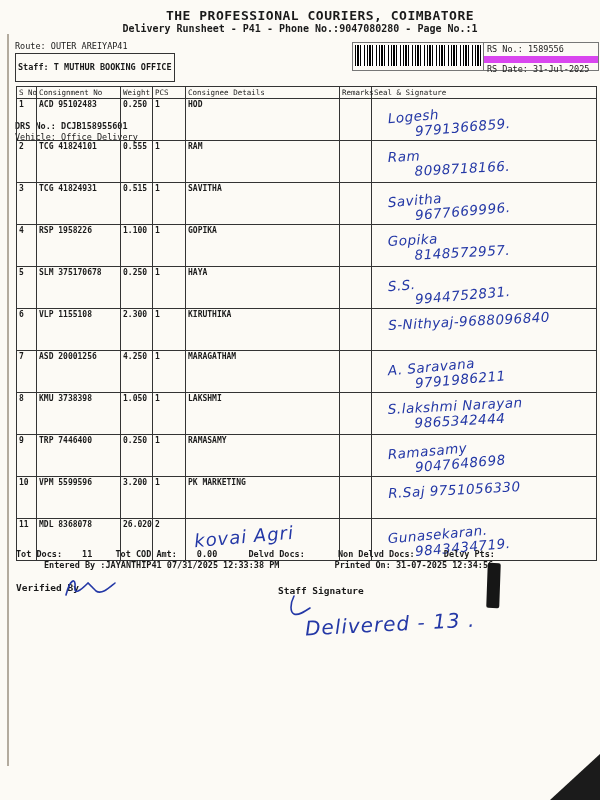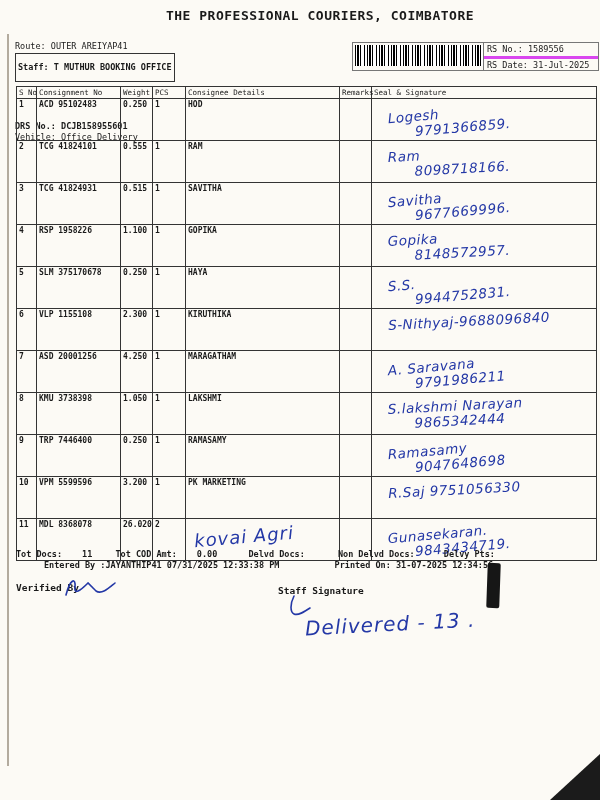--- a/index.html
+++ b/index.html
@@ -19,21 +19,21 @@
   .b { font-weight:bold;margin-top:38px; }
   
   .rsbox { position:absolute; left:352px; top:42px; width:245px; height:27px;
     border:1px solid #777; display:flex; }
   .barcode { width:128px; height:21px; margin:2px 0 0 2px;
     background:
       repeating-linear-gradient(90deg,#000 0 1px,#fff 1px 2px,#000 2px 4px,#fff 4px 5px,#000 5px 6px,#fff 6px 9px,#000 9px 10px,#fff 10px 12px);
   }
   .rslines { flex:1; border-left:1px solid #777; font-size:8.5px; }
   .rsline { height:13px; line-height:13px; padding-left:3px; white-space:nowrap; }
-  .rsline2 { border-top:3px solid #d946ef; }
+  .rsline2 { border-top:7px solid #d946ef; }
   
   table.main { position:absolute; left:16px; top:86px; width:580px;
     border-collapse:collapse; table-layout:fixed; }
   table.main th, table.main td {
     border:1px solid #333; padding:1px 2px; vertical-align:top;
     font-size:8px; text-align:left; overflow:visible; white-space:nowrap;
   }
   table.main th { font-size:7.5px; font-weight:normal; height:9px; }
   table.main td { font-weight:bold; height:39px; }
   col.w-sno{width:20px} col.w-cons{width:84px} col.w-wt{width:32px}
@@ -64,20 +64,21 @@
     background:#161616; border-radius:2px; transform:rotate(2deg); }
   .art-corner { position:absolute; left:550px; top:754px; width:50px; height:46px;
     background:#1b1b1b; clip-path:polygon(100% 0,100% 100%,0 100%); }
 </style>
 </head>
 <body>
 
 <div class="page">
 
   <div class="title">THE PROFESSIONAL COURIERS, COIMBATORE</div>
+  <div class="subtitle">Delivery Runsheet - P41 - Phone No.:9047080280 - Page No.:1</div>
 
   <div class="info">
     <div class="row">
       <span>Route:</span>
       <span>OUTER AREIYAP41</span>
     </div>
     <div class="row">
       <span class="staff-box"><span>Staff:</span> <span>T MUTHUR BOOKING OFFICE</span></span>
     </div>
     <div class="row b">

